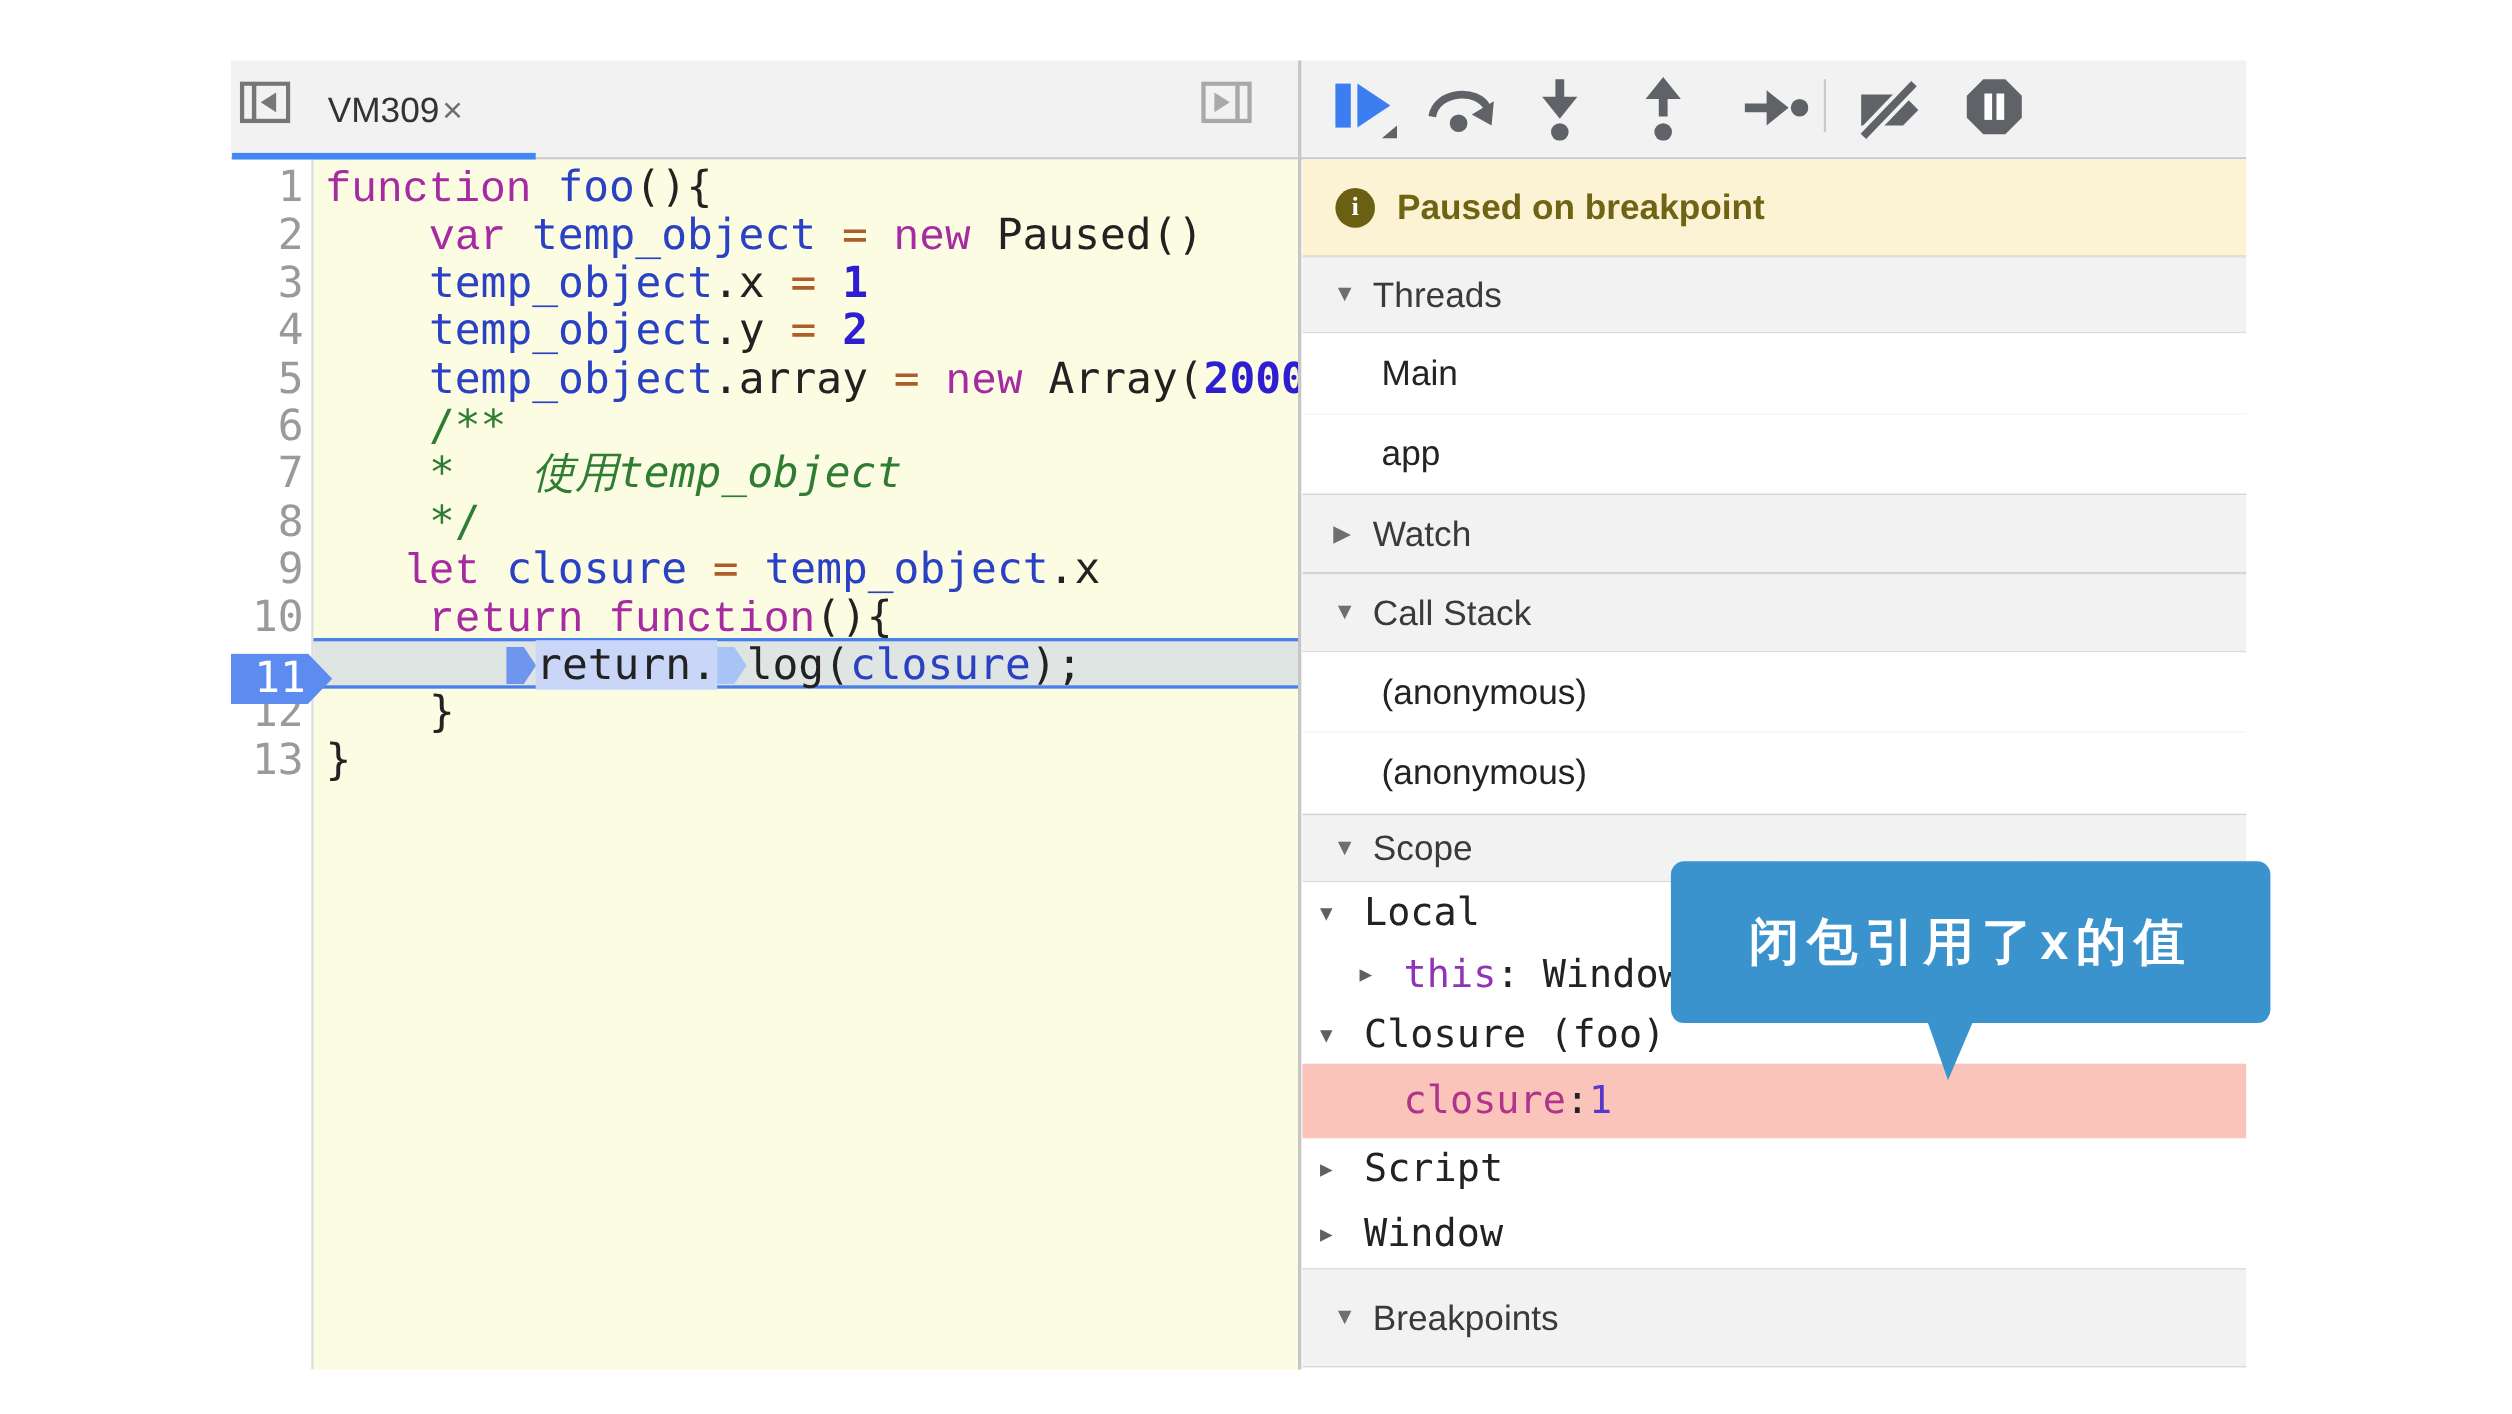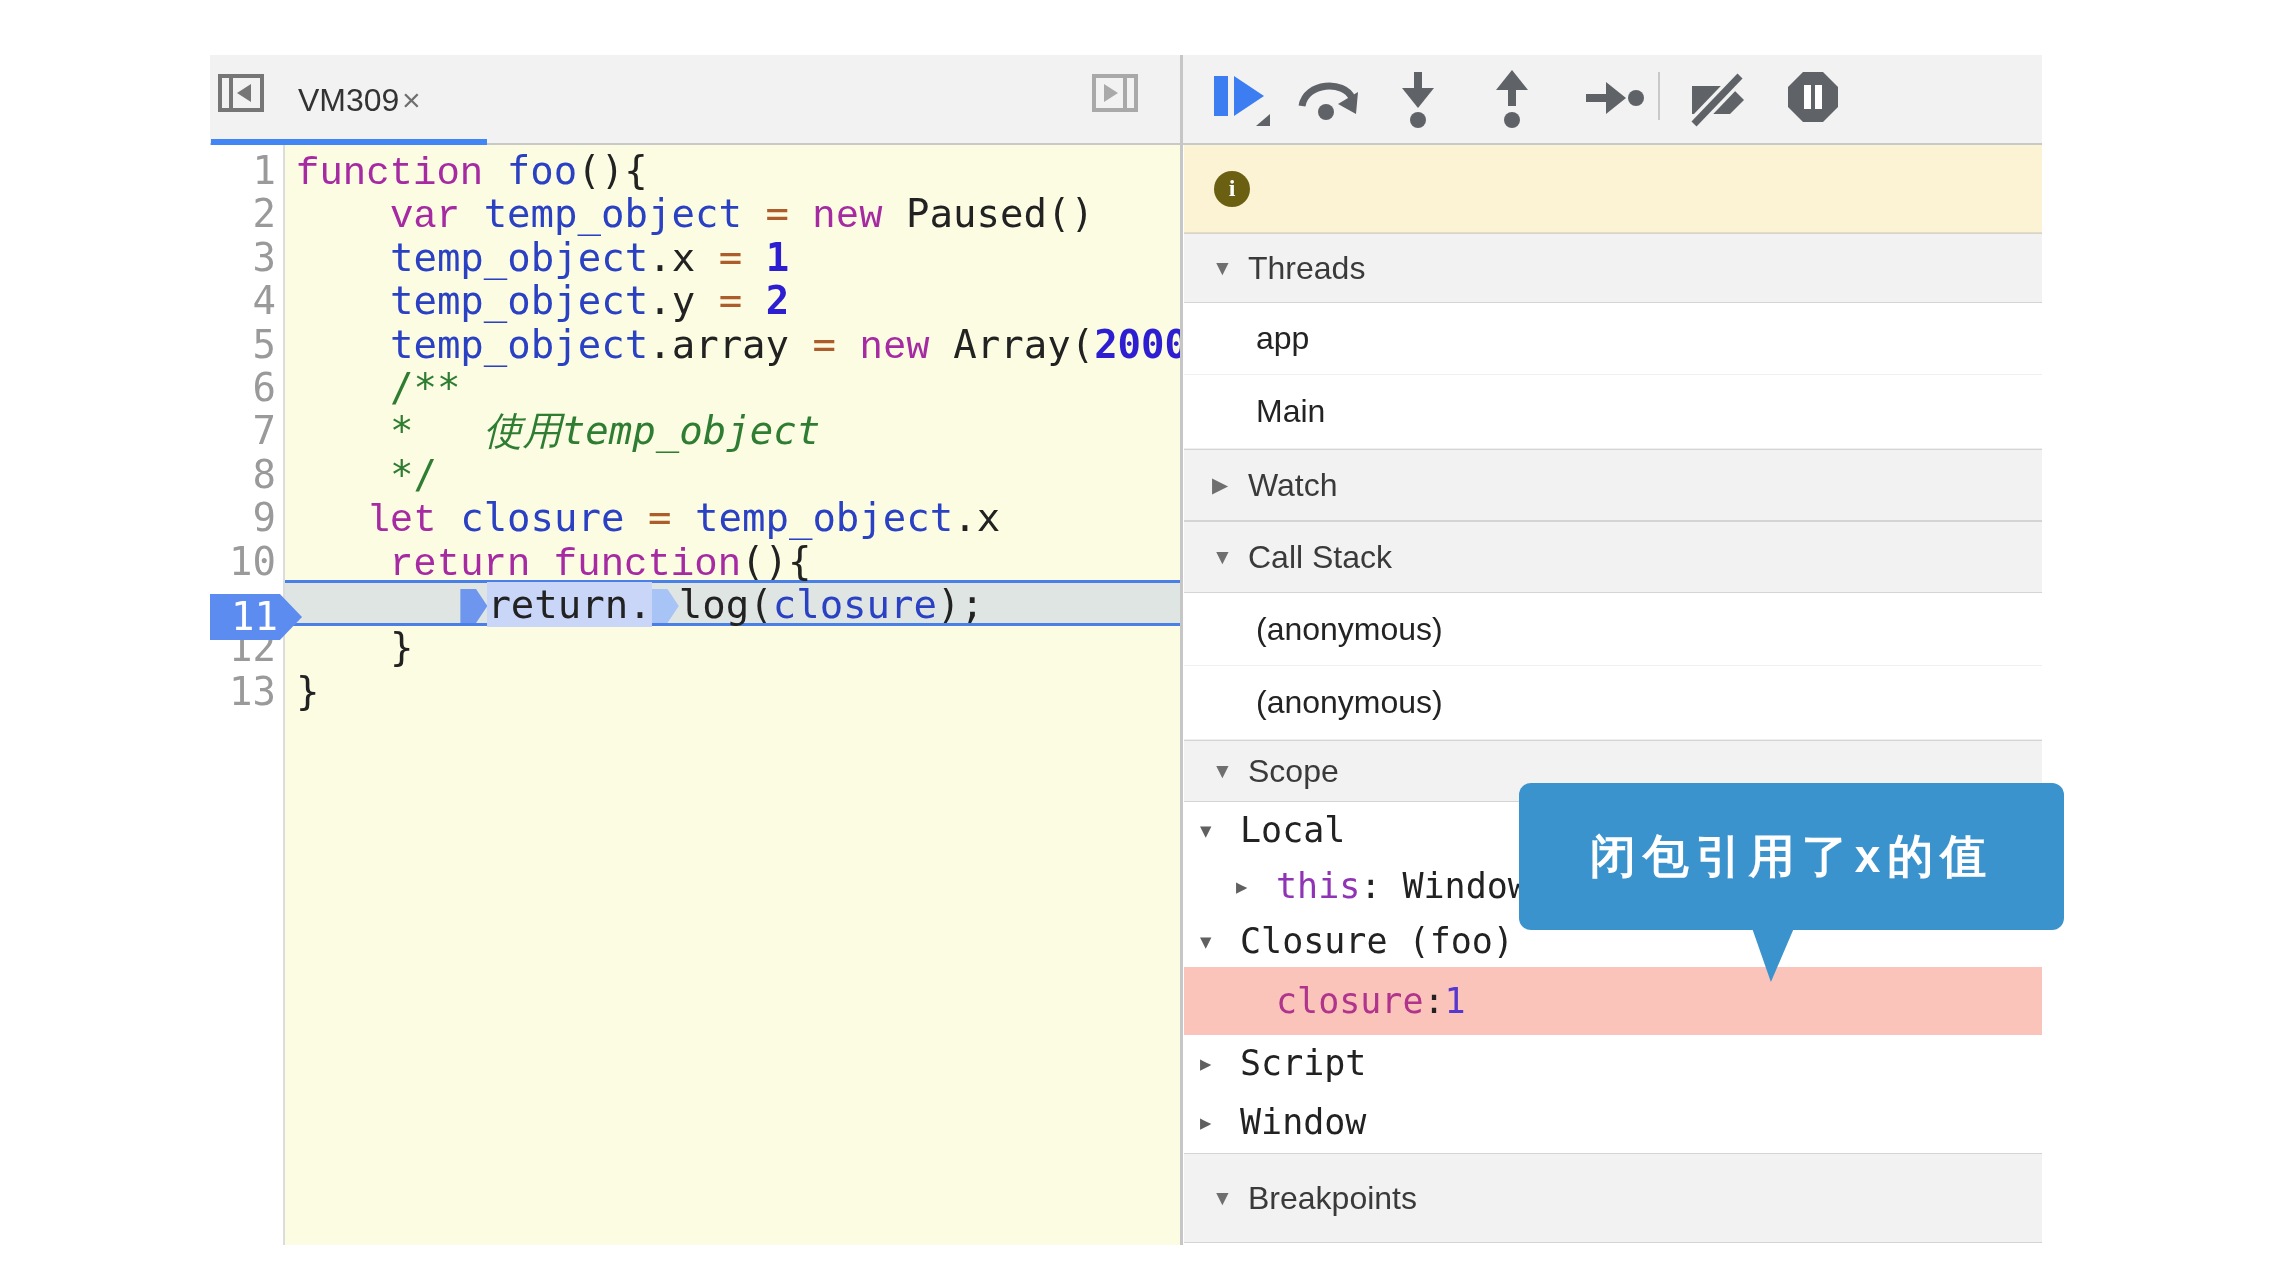--- a/index.html
+++ b/index.html
@@ -172,32 +172,33 @@
         <div class="gut-num code-font" style="top: 524.8px;">13</div>
         <div class="code-line code-font" style="top: 524.8px;"><span class="pl">}</span></div>
       </div>
   </div>
 
   <div class="v-divider"></div>
 
   <div class="sidebar" id="sidebar">
       <div class="sb-row sb-message" style="height: 88px;">
         <span class="sb-info">i</span>
+        <span>Paused on breakpoint</span>
       </div>
       <div class="sb-row sb-header" style="height: 70px;">
         <span class="sb-arrow">▼</span>
         <span>Threads</span>
+      </div>
+      <div class="sb-row sb-item" style="height: 74px;">
+        <span class="sb-marker"><span class="pent"></span></span>
+        <span>Main</span>
       </div>
       <div class="sb-row sb-item" style="height: 72px;">
         <span class="sb-marker"></span>
         <span>app</span>
-      </div>
-      <div class="sb-row sb-item" style="height: 74px;">
-        <span class="sb-marker"><span class="pent"></span></span>
-        <span>Main</span>
       </div>
       <div class="sb-row sb-header" style="height: 72px;">
         <span class="sb-arrow">▶</span>
         <span>Watch</span>
       </div>
       <div class="sb-row sb-header" style="height: 72px;">
         <span class="sb-arrow">▼</span>
         <span>Call Stack</span>
       </div>
       <div class="sb-row sb-item" style="height: 73px;">

